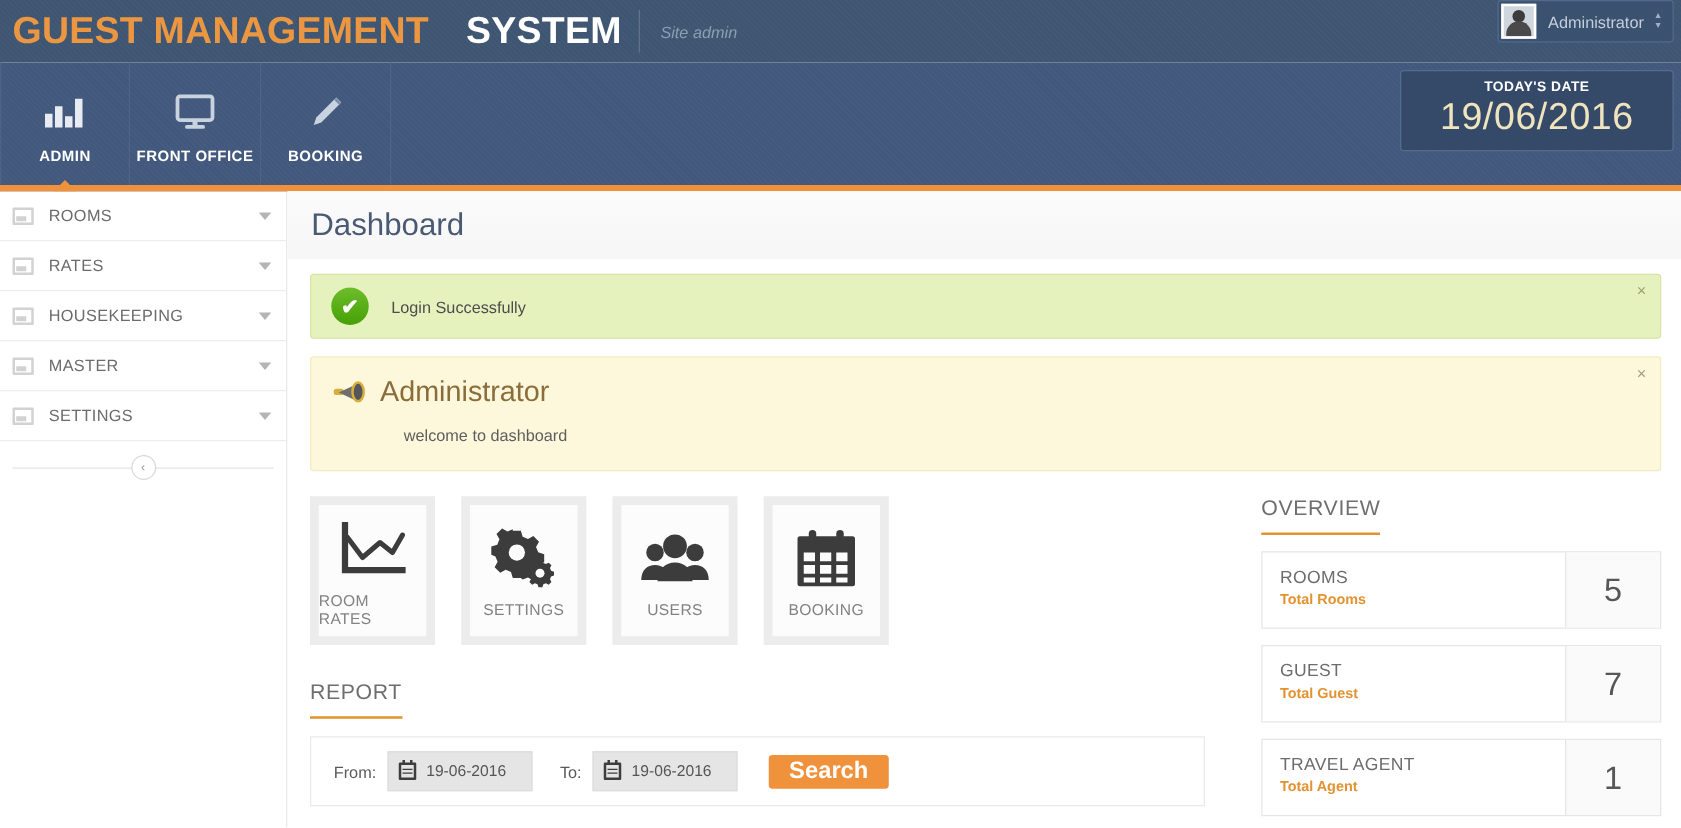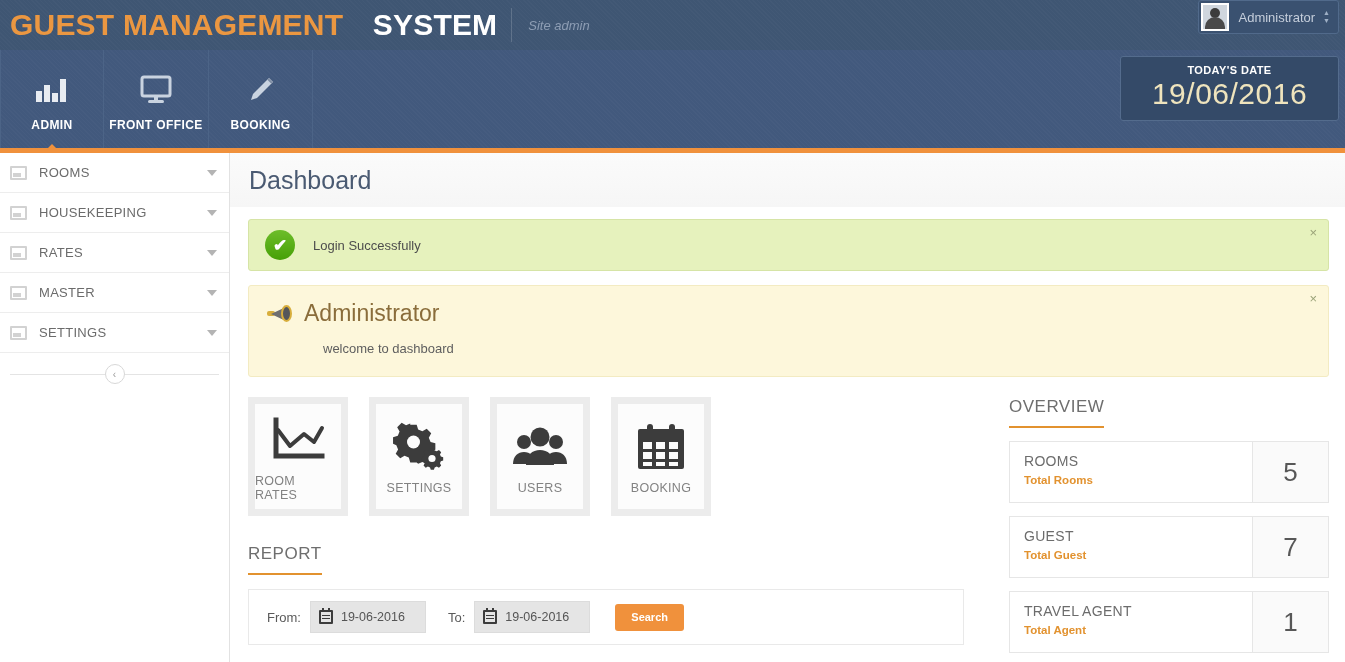--- a/index.html
+++ b/index.html
@@ -424,21 +424,21 @@
     background: #3d3d3d;
     box-shadow: 0 3px 0 #3d3d3d;
   }
   .date-txt { color: #555; font-size: 12.5px; }
   .search-btn {
     margin-left: 25px;
     height: 27px;
     padding: 0 16px;
     background: #f0913c;
     color: #fff;
-    font-size: 11px;
+    font-size: 19px;
     font-weight: bold;
     border: none;
     border-radius: 3px;
     cursor: pointer;
     font-family: "Liberation Sans", sans-serif;
   }
 
   
   .ov-card {
     display: flex;
@@ -545,26 +545,26 @@
 <div class="body-wrap">
 
   <div class="sidebar">
     <div class="side-item">
       <span class="side-ic"></span>
       <span class="side-label">ROOMS</span>
       <span class="caret-dn"></span>
     </div>
     <div class="side-item">
       <span class="side-ic"></span>
-      <span class="side-label">HOUSEKEEPING</span>
+      <span class="side-label">RATES</span>
       <span class="caret-dn"></span>
     </div>
     <div class="side-item">
       <span class="side-ic"></span>
-      <span class="side-label">RATES</span>
+      <span class="side-label">HOUSEKEEPING</span>
       <span class="caret-dn"></span>
     </div>
     <div class="side-item">
       <span class="side-ic"></span>
       <span class="side-label">MASTER</span>
       <span class="caret-dn"></span>
     </div>
     <div class="side-item">
       <span class="side-ic"></span>
       <span class="side-label">SETTINGS</span>

